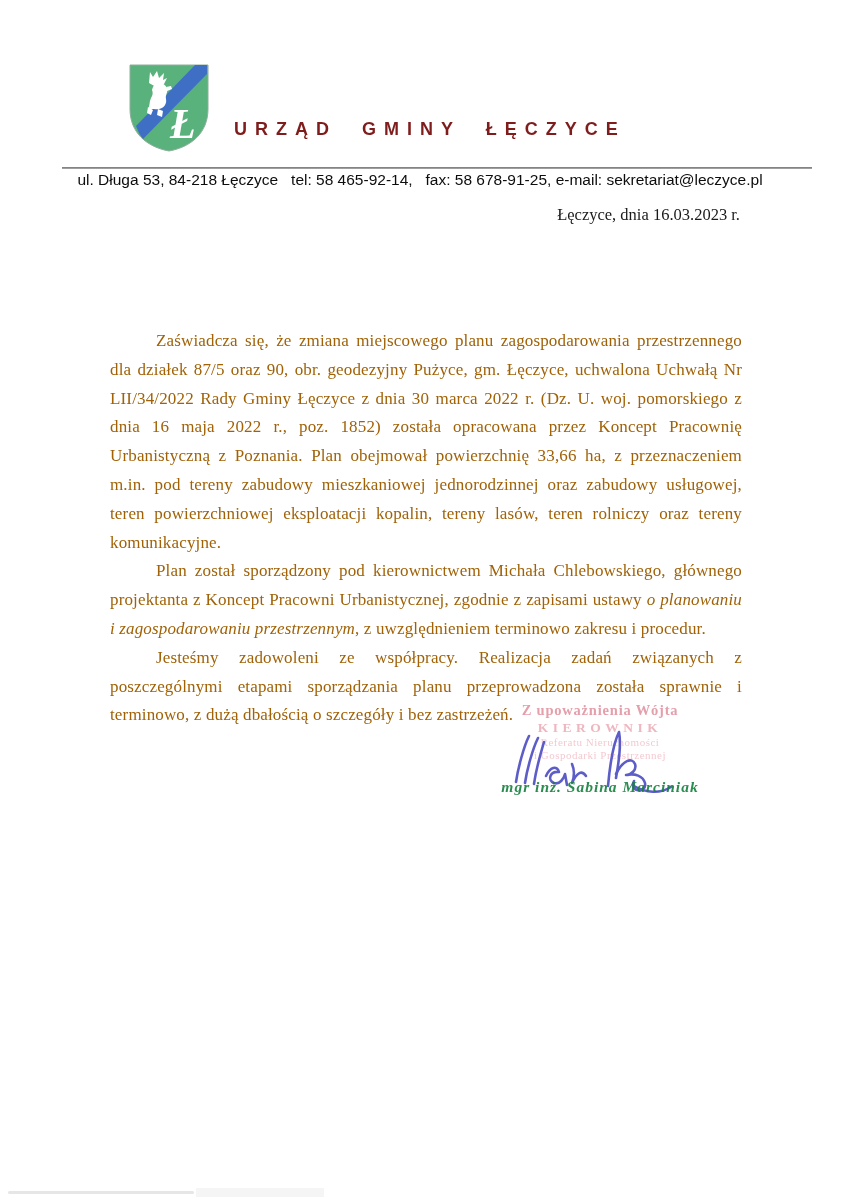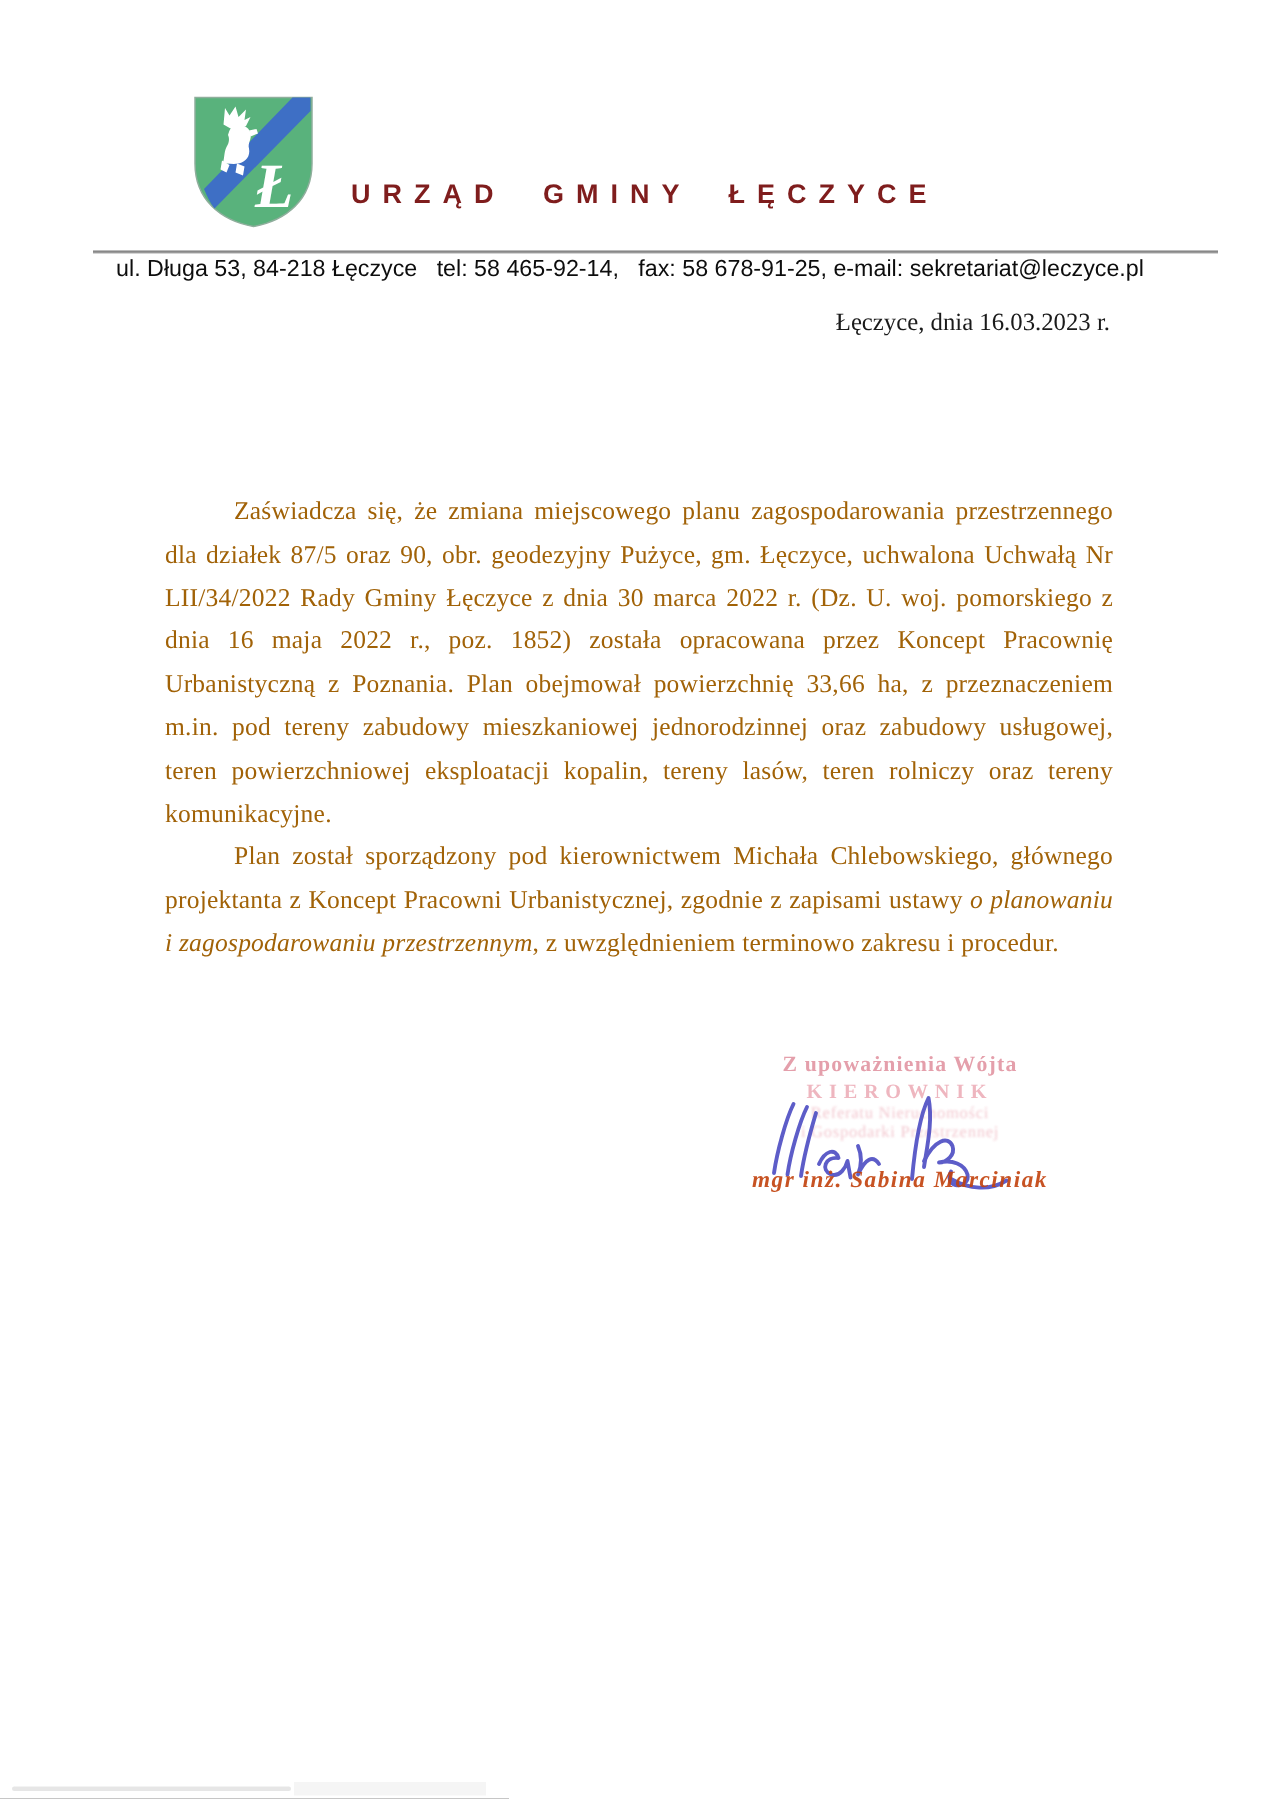--- a/index.html
+++ b/index.html
@@ -61,21 +61,21 @@
     font-size:13.5px;font-weight:bold;letter-spacing:4.5px;
     color:#eba4b0;filter:blur(0.5px);opacity:0.8;margin-top:1px;
   }
   .stamp-l3,.stamp-l4{
     font-size:11px;color:#efb6c0;filter:blur(0.7px);opacity:0.75;
     letter-spacing:0.5px;line-height:13px;
   }
   .signer{
     position:absolute;left:0;top:76px;width:240px;
     font-size:15.5px;font-style:italic;font-weight:bold;letter-spacing:1px;
-    color:#c2410c;filter:blur(0.35px);opacity:0.9;white-space:nowrap;
+    color:#15803d;filter:blur(0.35px);opacity:0.9;white-space:nowrap;
   }
   .signature-svg{position:absolute;left:10px;top:22px;}
   
   .artifact-1{position:absolute;left:8px;top:1191px;width:186px;height:3px;
     background:#d9d9d9;opacity:0.65;border-radius:2px;}
   .artifact-2{position:absolute;left:196px;top:1188px;width:128px;height:9px;
     background:#f2f2f2;opacity:0.8;}
 </style>
 </head>
 <body>
@@ -107,20 +107,21 @@
   <hr class="rule">
 
   <div class="address">ul. Długa 53, 84-218 Łęczyce   tel: 58 465-92-14,   fax: 58 678-91-25, e-mail: sekretariat@leczyce.pl</div>
 
   <div class="date-line">Łęczyce, dnia 16.03.2023 r.</div>
 
 
   <div class="body-text">
     <p>Zaświadcza się, że zmiana miejscowego planu zagospodarowania przestrzennego dla działek 87/5 oraz 90, obr. geodezyjny Pużyce, gm. Łęczyce, uchwalona Uchwałą Nr LII/34/2022 Rady Gminy Łęczyce z dnia 30 marca 2022 r. (Dz. U. woj. pomorskiego z dnia 16 maja 2022 r., poz. 1852) została opracowana przez Koncept Pracownię Urbanistyczną z Poznania. Plan obejmował powierzchnię 33,66 ha, z przeznaczeniem m.in. pod tereny zabudowy mieszkaniowej jednorodzinnej oraz zabudowy usługowej, teren powierzchniowej eksploatacji kopalin, tereny lasów, teren rolniczy oraz tereny komunikacyjne.</p>
     <p><span>Plan został sporządzony pod kierownictwem Michała Chlebowskiego, głównego projektanta z Koncept Pracowni Urbanistycznej, zgodnie z zapisami ustawy </span><em>o planowaniu i zagospodarowaniu przestrzennym</em><span>, z uwzględnieniem terminowo zakresu i procedur.</span></p>
+    <p>Jesteśmy zadowoleni ze współpracy. Realizacja zadań związanych z poszczególnymi etapami sporządzania planu przeprowadzona została sprawnie i terminowo, z dużą dbałością o szczegóły i bez zastrzeżeń.</p>
   </div>
 
   <div class="stamp-block">
     <div class="stamp-l1">Z upoważnienia Wójta</div>
     <div class="stamp-l2">KIEROWNIK</div>
     <div class="stamp-l3">Referatu Nieruchomości</div>
     <div class="stamp-l4">i Gospodarki Przestrzennej</div>
 
     <svg class="signature-svg" width="210" height="70" viewBox="0 0 210 70" xmlns="http://www.w3.org/2000/svg">
       <g fill="none" stroke="#5050c4" stroke-width="2.6" stroke-linecap="round" stroke-linejoin="round" opacity="0.92">

